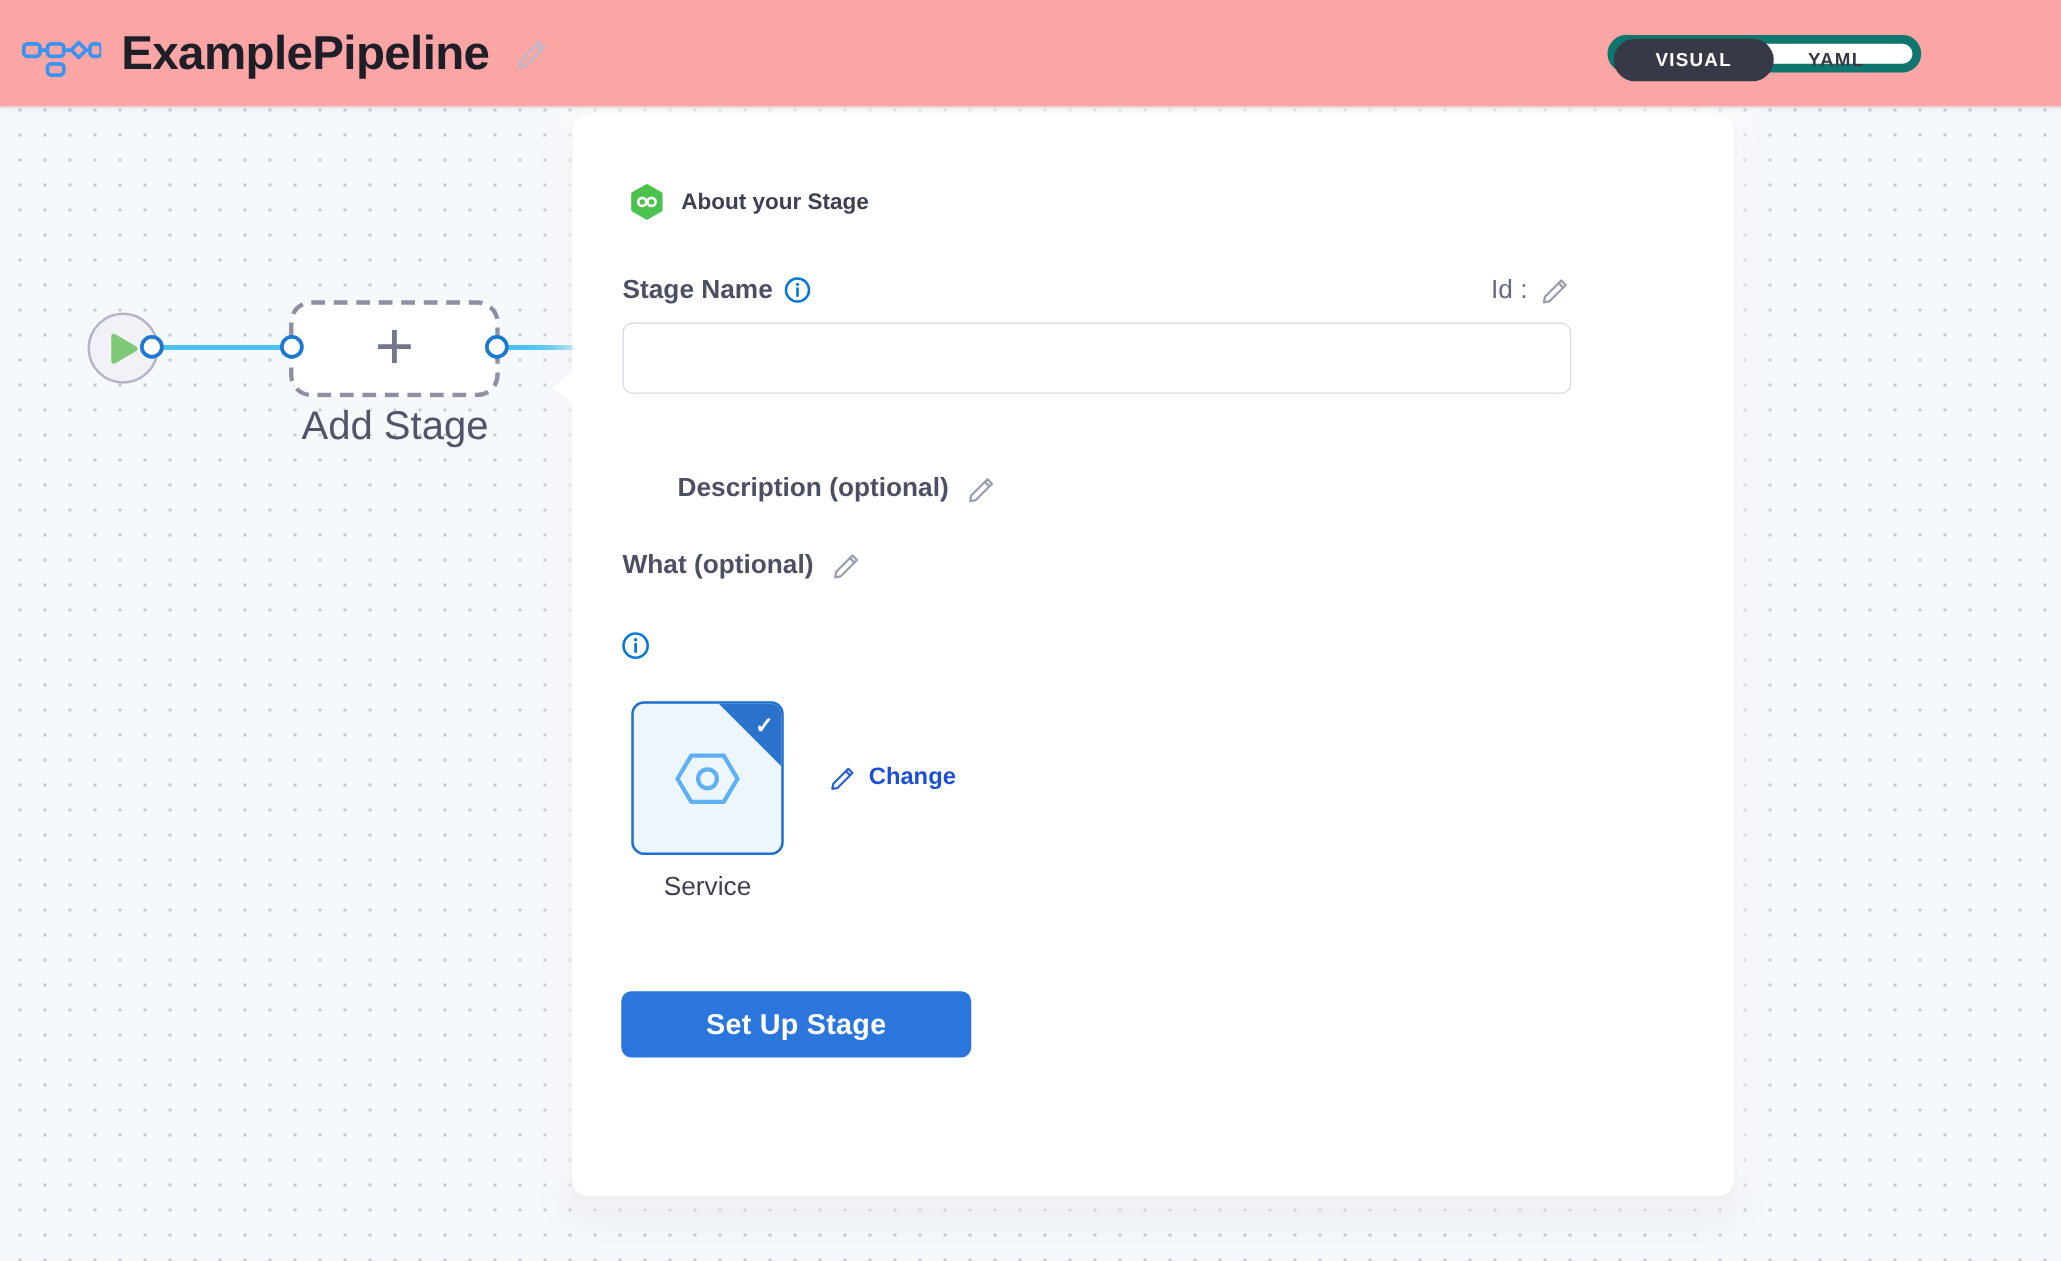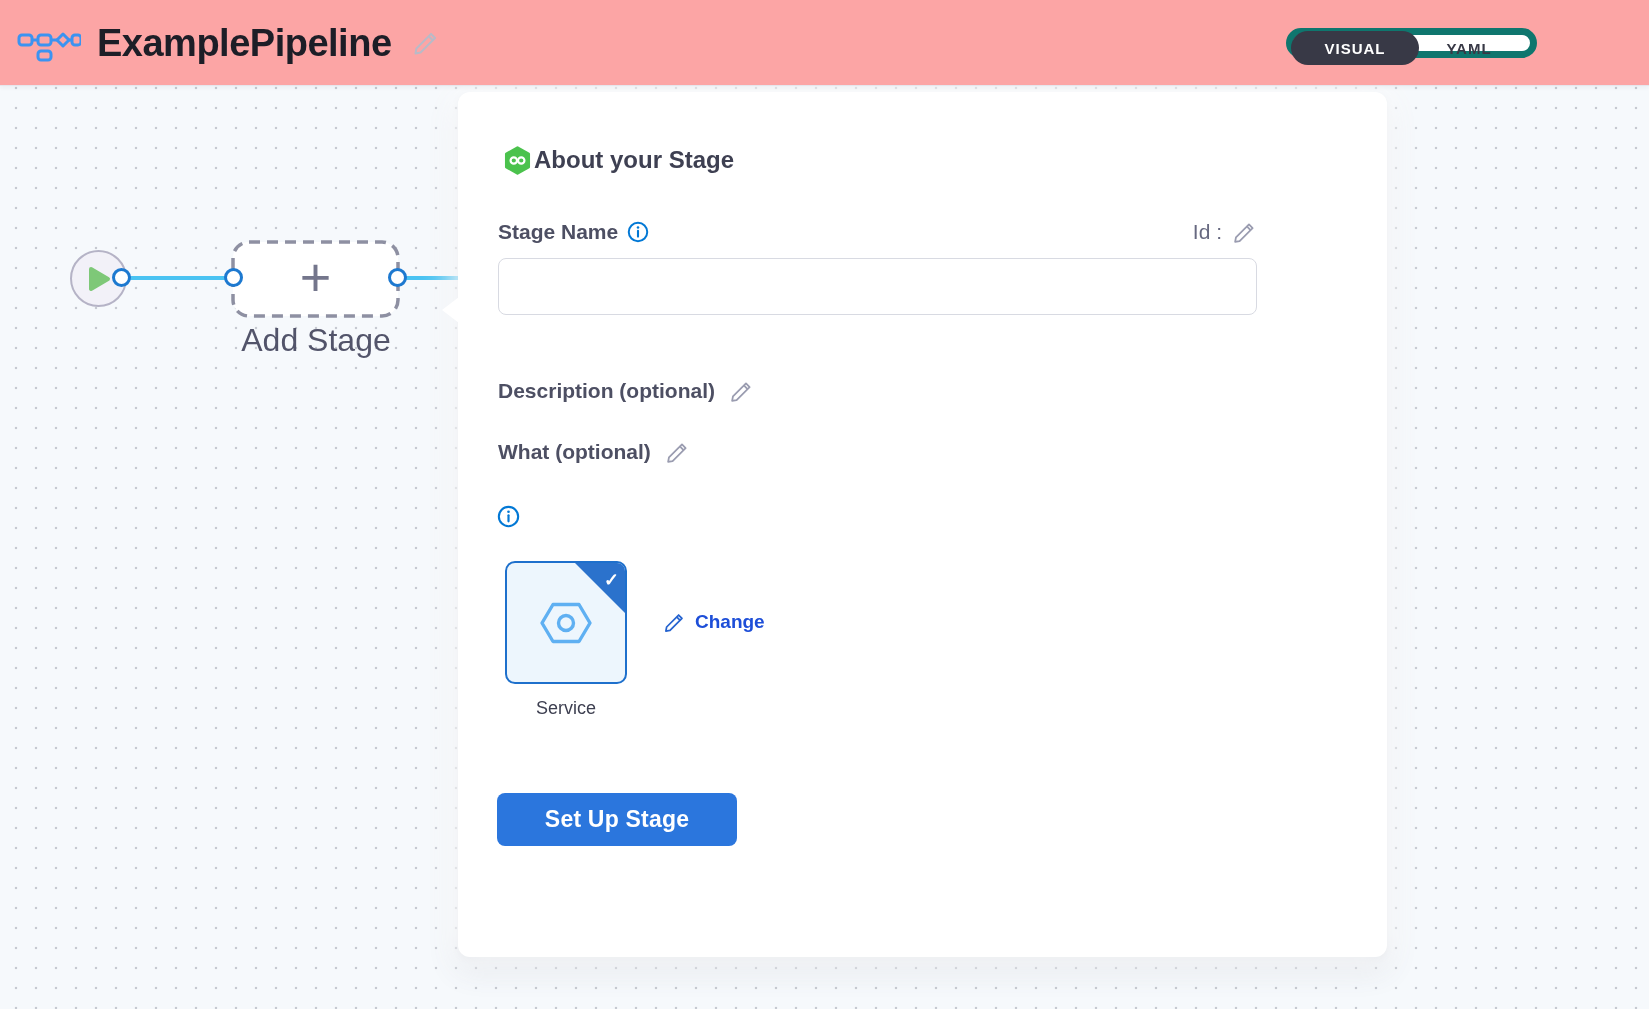--- a/index.html
+++ b/index.html
@@ -97,42 +97,42 @@
     z-index: 10;
   }
   .panel-arrow {
     position: absolute; left: -16px; top: 205px; width: 0; height: 0;
     border-top: 13px solid transparent;
     border-bottom: 13px solid transparent;
     border-right: 17px solid #ffffff;
   }
   .panel-heading {
     position: absolute; left: 45px; top: 54px; height: 30px;
-    display: flex; gap: 2px;
-    font-size: 24px; font-weight: 700; color: #3e4052;
+    display: flex; align-items: center; gap: 13px;
+    font-size: 18px; font-weight: 700; color: #3e4052;
   }
   .name-row {
     position: absolute; left: 40px; right: 130px; top: 124px; height: 32px;
     display: flex; align-items: center; justify-content: space-between;
   }
   .label-group { display: flex; align-items: center; gap: 9px; justify-content: flex-end; }
   .field-label { font-size: 21px; font-weight: 600; color: #4d4f63; }
   .id-group { display: flex; align-items: center; gap: 10px; }
   .id-label { font-size: 21px; font-weight: 400; color: #676980; margin-left: 25px; }
   .stage-input {
     position: absolute; left: 40px; top: 166px; width: 759px; height: 57px;
     border: 1px solid #d8dae2; border-radius: 8px; background: #ffffff;
     font-family: "Liberation Sans", sans-serif; font-size: 20px; color: #25262e;
     padding: 0 16px; outline: none;
   }
   .opt-row {
     position: absolute; left: 40px; height: 30px;
     display: flex; align-items: center; gap: 14px;
   }
-  .desc-row { top: 284px; }
+  .desc-row { top: 284px; margin-left: 44px; }
   .tags-row { top: 345px; }
   .deploy-row {
     position: absolute; left: 39px; top: 408px; height: 32px;
     display: flex; align-items: center; gap: 12px;
     font-size: 23px; font-weight: 700; color: #25262e;
   }
   .service-card {
     position: absolute; left: 47px; top: 469px; width: 122px; height: 123px;
     background: #edf6fd; border: 2px solid #1e70cc; border-radius: 10px;
     overflow: hidden; cursor: pointer;
@@ -146,24 +146,24 @@
     position: absolute; top: 6px; right: 6px;
     color: #ffffff; font-size: 18px; font-weight: 700;
   }
   .change-link {
     position: absolute; left: 205px; top: 516px; height: 28px;
     display: flex; align-items: center; gap: 9px; cursor: pointer;
     font-size: 19px; font-weight: 600; color: #1d4ed8;
   }
   .service-label {
     position: absolute; left: 27px; top: 606px; width: 162px;
-    text-align: center; font-size: 18px; color: #3d3f50;
+    text-align: center; font-size: 21px; color: #3d3f50;
   }
   .setup-btn {
-    position: absolute; left: 39px; top: 701px; width: 240px; height: 53px;
+    position: absolute; left: 39px; top: 701px; width: 280px; height: 53px;
     background: #2b76dd; border: none; border-radius: 8px; cursor: pointer;
     color: #ffffff; font-family: "Liberation Sans", sans-serif;
     font-size: 23px; font-weight: 700; letter-spacing: 0.2px;
   }
   .icon { display: inline-flex; flex: none; }
 </style>
 </head>
 <body>
 
 <div class="app">

